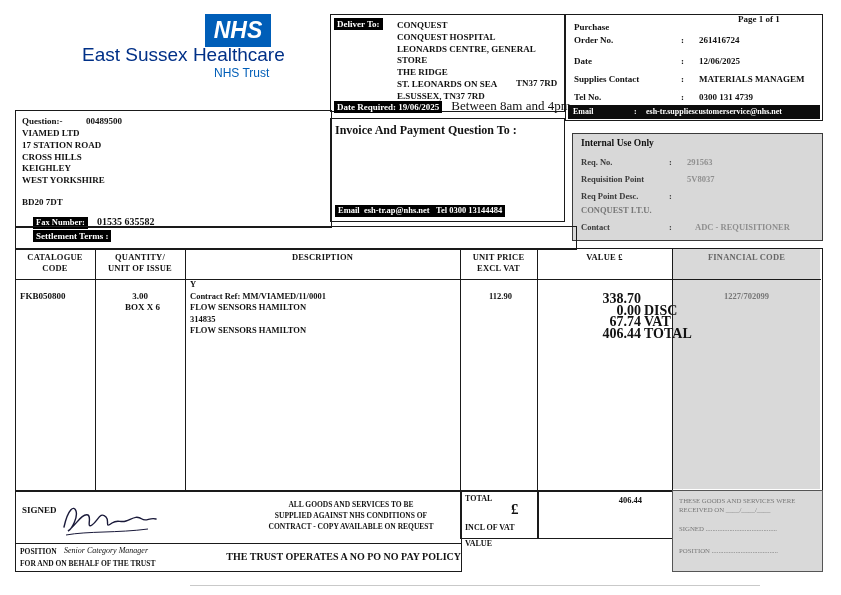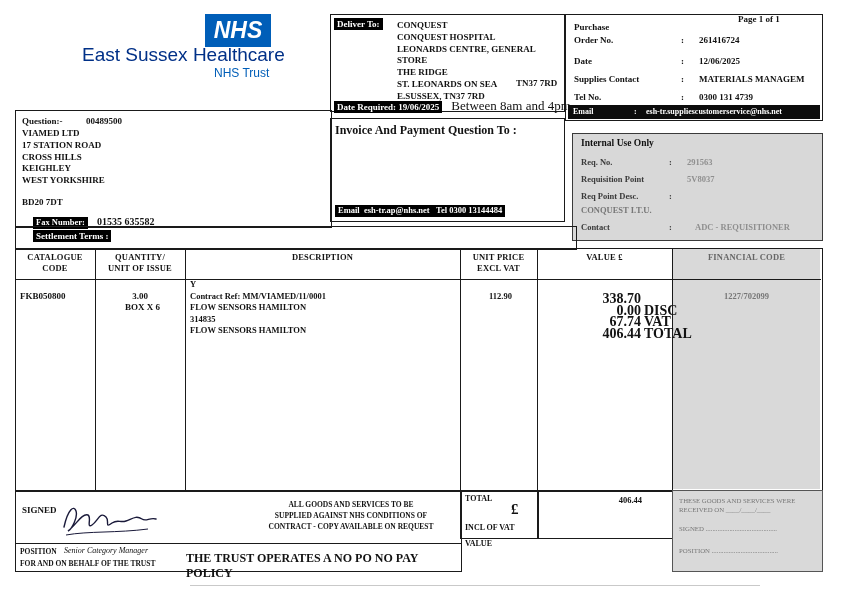--- a/index.html
+++ b/index.html
@@ -182,21 +182,21 @@
     </svg>
     <div class="abs" style="left:225px;top:8px;width:220px;text-align:center;font-size:7.5px;font-weight:bold;line-height:11px;">
       <div>ALL GOODS AND SERVICES TO BE</div>
       <div>SUPPLIED AGAINST NHS CONDITIONS OF</div>
       <div>CONTRACT - COPY AVAILABLE ON REQUEST</div>
     </div>
     <div class="hline" style="left:0;top:52px;width:445px;background:#1a1a1a;"></div>
     <div class="abs b" style="left:4px;top:56px;font-size:7.5px;">POSITION</div>
     <div class="abs" style="left:48px;top:55px;font-size:8px;font-style:italic;">Senior Category Manager</div>
     <div class="abs b" style="left:4px;top:68px;font-size:7.5px;">FOR AND ON BEHALF OF THE TRUST</div>
-    <div class="abs b" style="left:170px;top:60px;width:275px;text-align:left;font-size:12px;">THE TRUST OPERATES A NO PO NO PAY POLICY</div>
+    <div class="abs b" style="left:170px;top:60px;width:275px;text-align:right;font-size:10px;">THE TRUST OPERATES A NO PO NO PAY POLICY</div>
   </div>
 
   <div class="box" style="left:460px;top:490px;width:77px;height:47px;">
     <div class="abs b" style="left:4px;top:3px;font-size:8px;">TOTAL</div>
     <div class="abs b" style="left:4px;top:16px;font-size:8px;margin-top:32px;">VALUE</div>
     <div class="abs b" style="left:4px;top:32px;font-size:8px;">INCL OF VAT</div>
     <div class="abs b" style="left:50px;top:10px;font-size:15px;">£</div>
   </div>
   <div class="box" style="left:537px;top:490px;width:135px;height:47px;">
     <div class="abs b" style="left:0;top:4px;width:104px;text-align:right;font-size:8.5px;">406.44</div>

